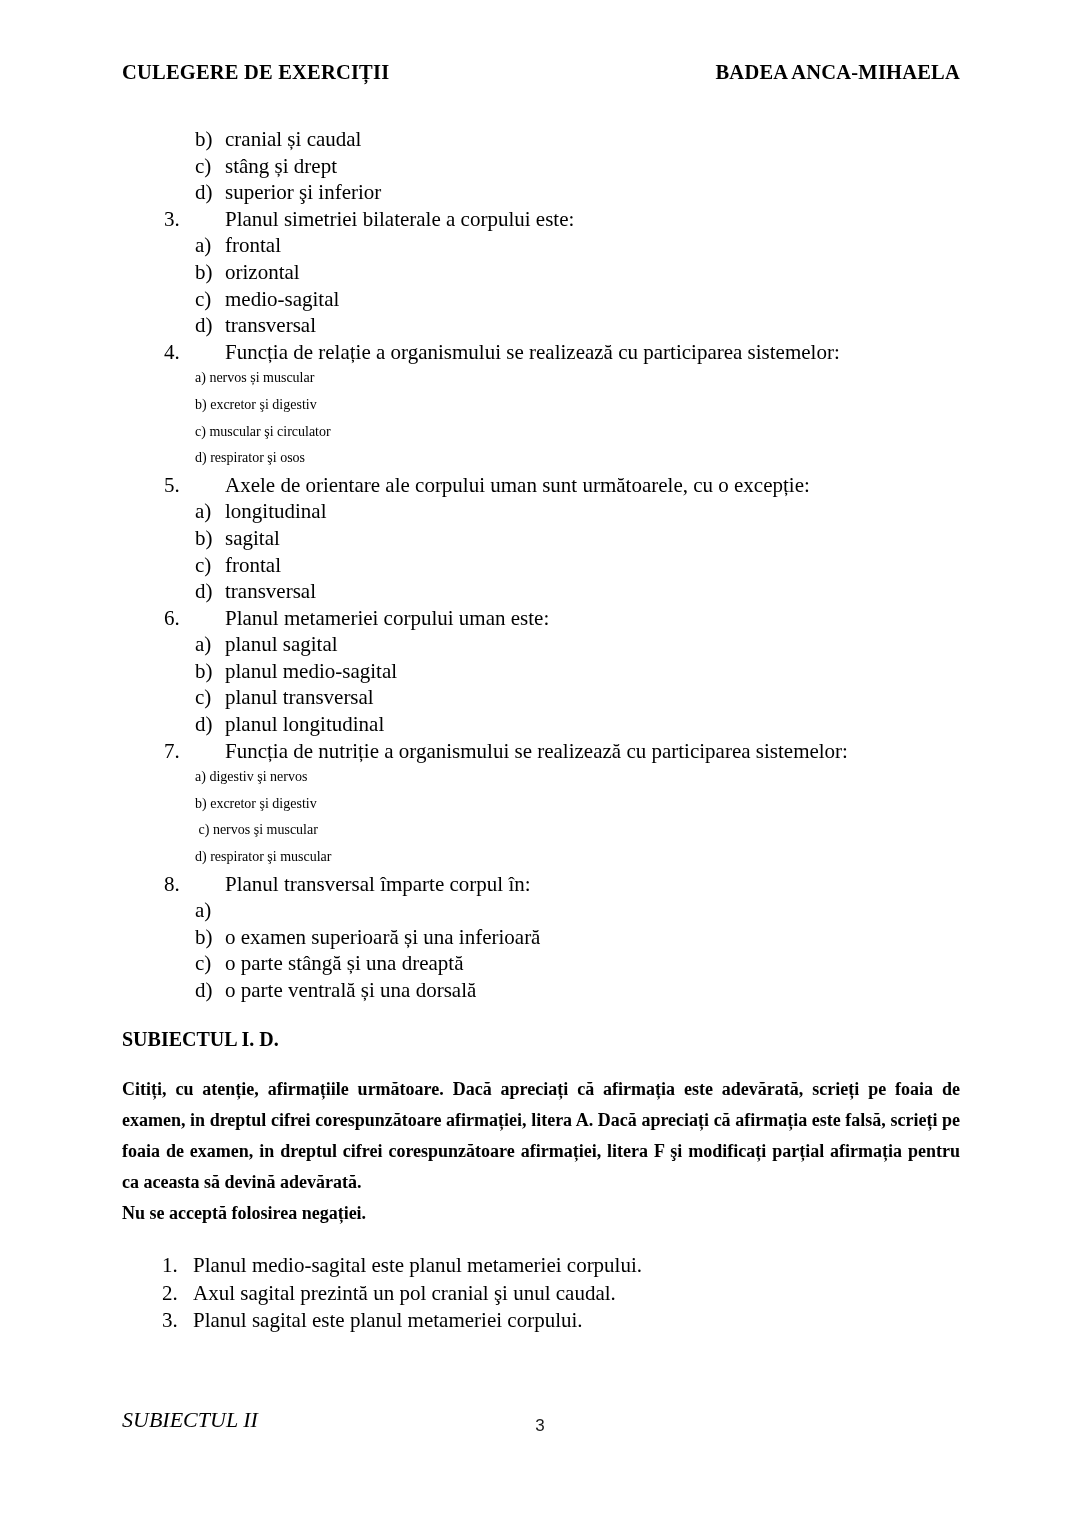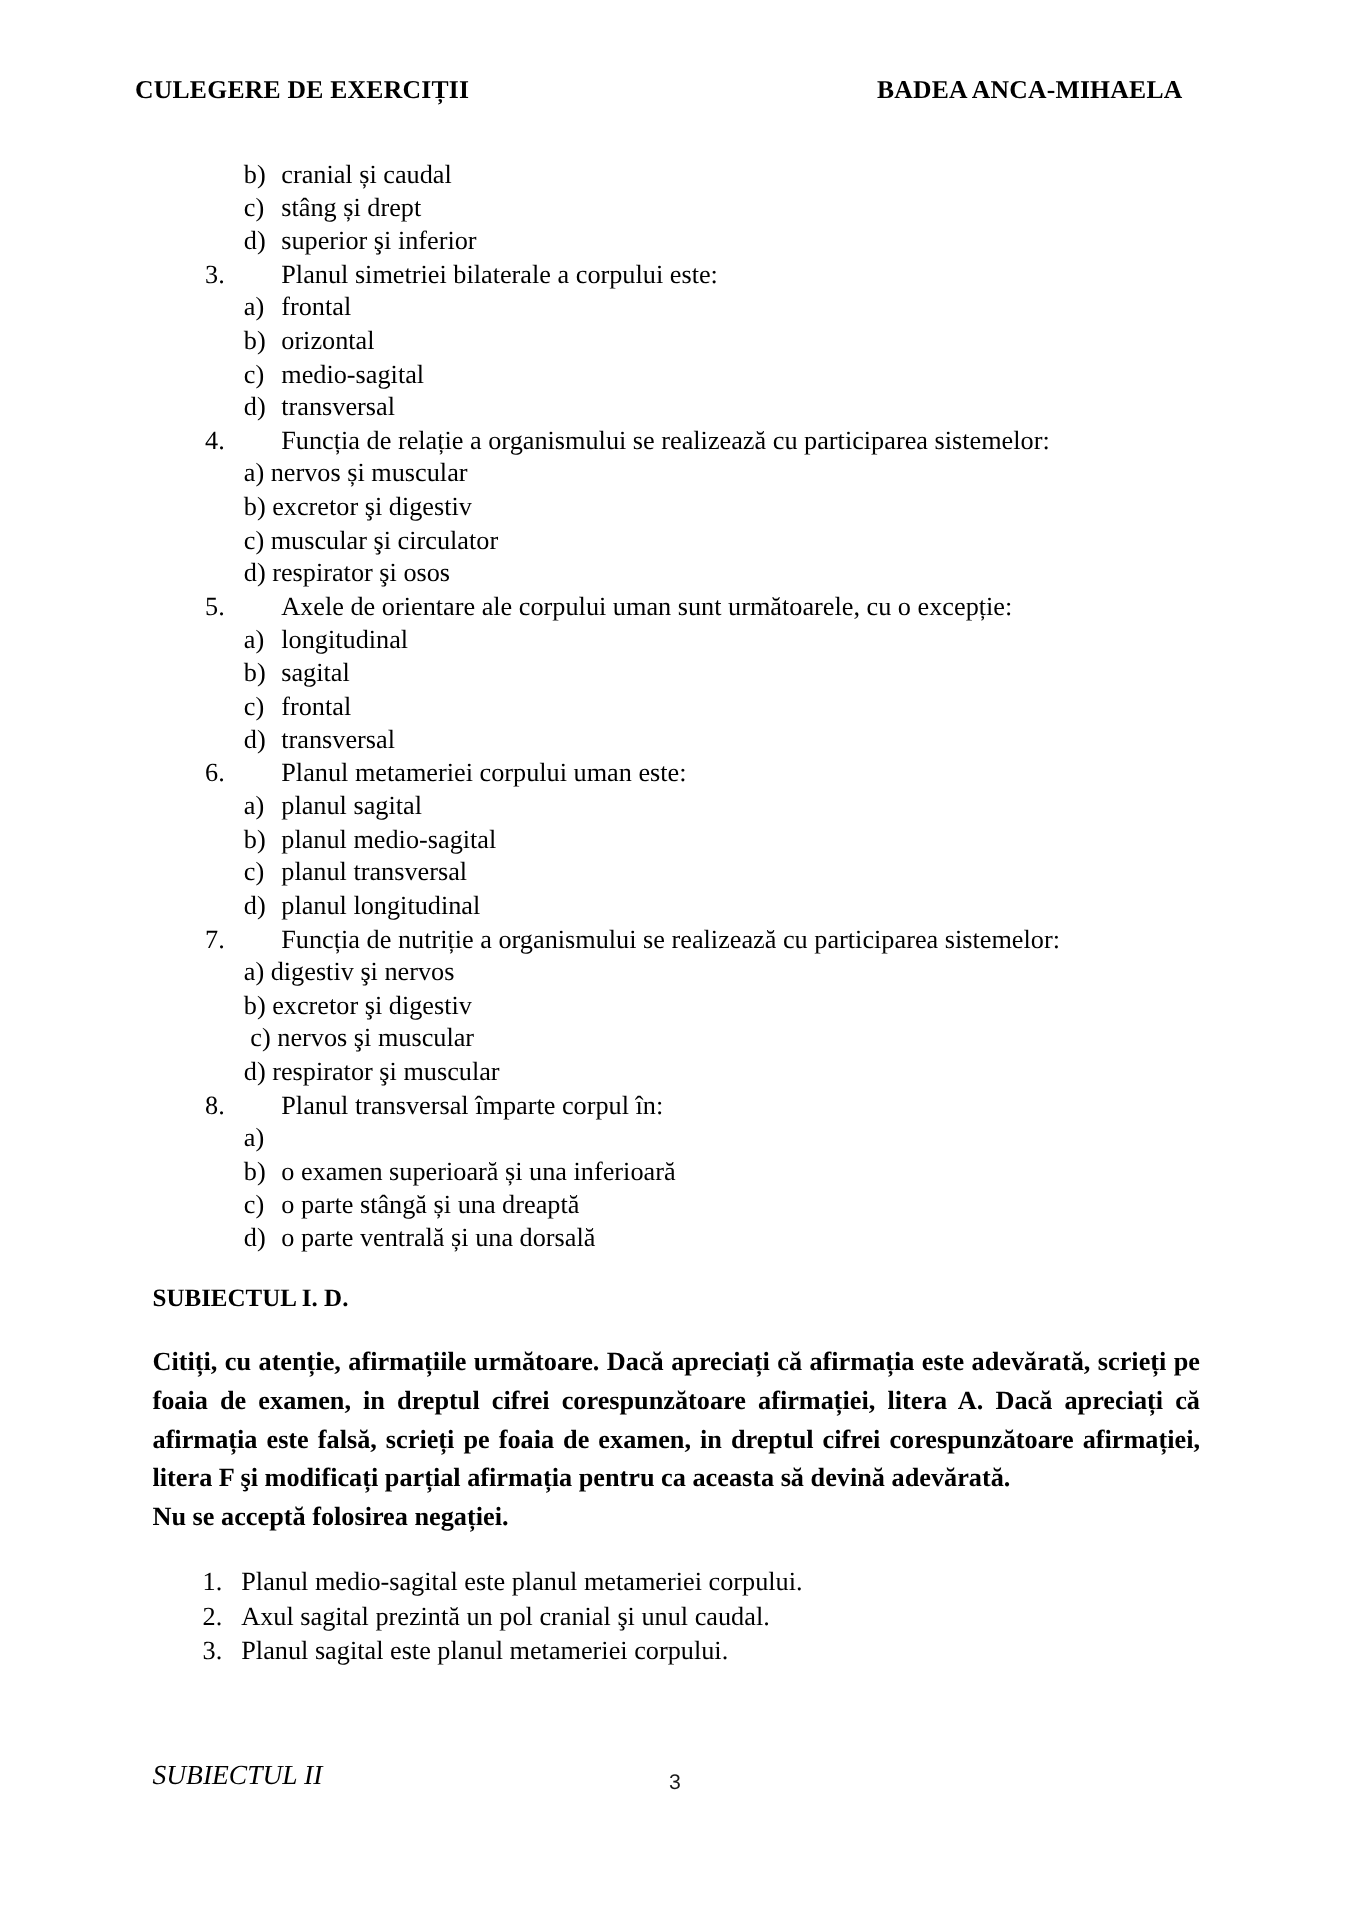--- a/index.html
+++ b/index.html
@@ -13,21 +13,21 @@
     height: 1527px;
     background: #ffffff;
     font-family: "Liberation Serif", "DejaVu Serif", serif;
     color: #000000;
     overflow: hidden;
   }
 
   
   .doc-header {
     position: absolute;
-    left: 108px;
+    left: 122px;
     top: 58px;
     width: 838px;
     display: flex;
     justify-content: space-between;
     align-items: flex-end;
   }
   .doc-header .left-block {
     text-align: center;
   }
   .doc-header .title-line,
@@ -86,41 +86,41 @@
   .opt .letter {
     position: absolute;
     left: 195px;
     top: 0;
     text-align: left;
   }
 
   
   .opt-compact {
     position: relative;
-    font-size: 21px;
+    font-size: 14px;
     line-height: 26.6px;
     padding-left: 195px;
     min-height: 26.6px;
     white-space: pre;
   }
 
   
   .section-heading {
     font-size: 20px;
     font-weight: bold;
     line-height: 26.6px;
     margin-left: 122px;
     margin-top: 22px;
   }
 
   .instructions {
     margin-left: 122px;
     margin-right: 120px;
     margin-top: 22px;
-    font-size: 21px;
+    font-size: 18px;
     font-weight: bold;
     line-height: 31px;
     text-align: justify;
     text-justify: inter-word;
   }
   .instructions .last-line {
     text-align: left;
   }
 
   

